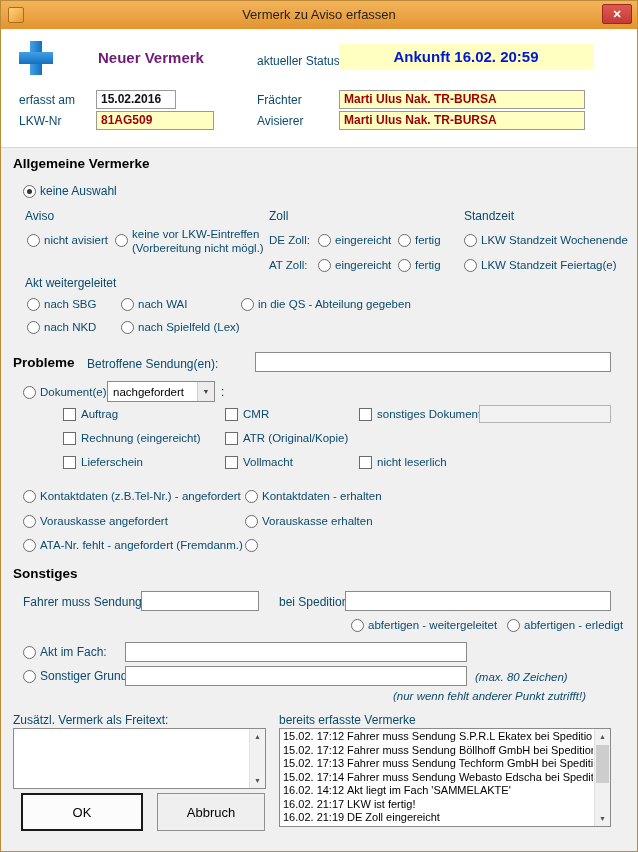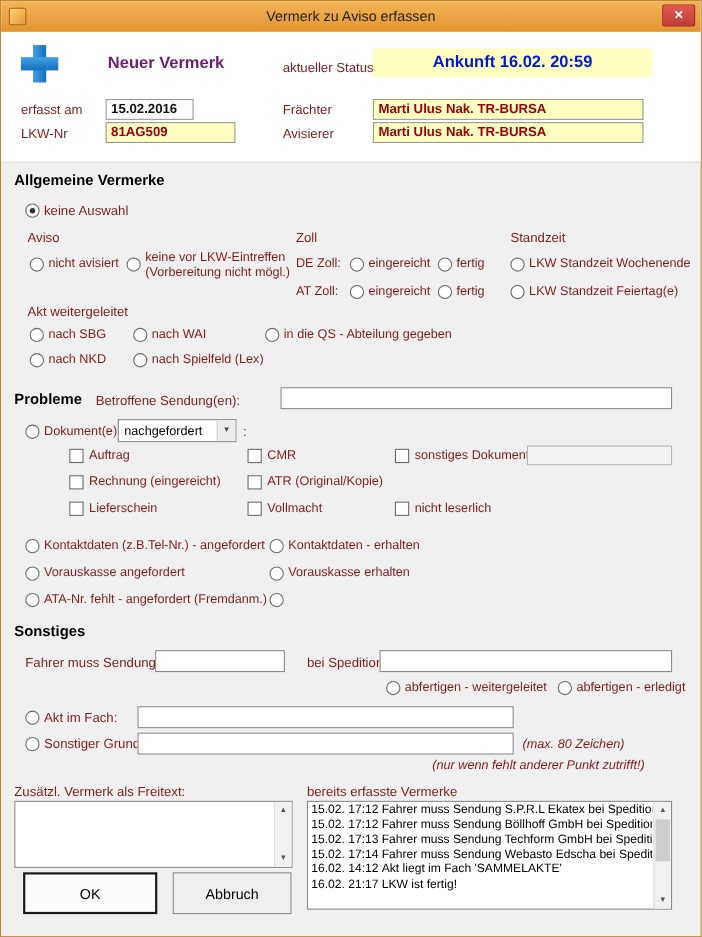--- a/index.html
+++ b/index.html
@@ -28,21 +28,21 @@
   .plus-icon::before { content:""; position:absolute; left:11px; top:0; width:12px; height:34px;
                        background:linear-gradient(90deg,#43a0e4,#1470bf); }
   .plus-icon::after  { content:""; position:absolute; left:0; top:11px; width:34px; height:12px;
                        background:linear-gradient(180deg,#43a0e4,#1470bf); }
   .hdr-title { position:absolute; left:62px; top:48px; font-size:15px; font-weight:bold; color:#701a75;margin-left:35px; }
   .status-box { position:absolute; left:338px; top:43px; width:254px; height:26px;
                 background:#ffffc2; text-align:center; font-size:15px; font-weight:bold;
                 color:#0018d2; line-height:26px; white-space:nowrap; }
 
   
-  .lbl { position:absolute; font-size:12px; line-height:14px; color:#7f1d1d; white-space:nowrap; }
+  .lbl { position:absolute; font-size:12px; line-height:14px; color:#0c4a6e; white-space:nowrap; }
   .s   { font-size:11.5px; }
   .b   { font-weight:normal; }
   .h2  { position:absolute; font-size:13.5px; font-weight:bold; color:#000; white-space:nowrap; }
   .field { position:absolute; height:19px; border:1px solid #9a9a9a; background:#fdfdfd;
            font-size:12px; line-height:17px; padding:0 4px; white-space:nowrap; overflow:hidden; }
   .yellow { background:#ffffc2; color:#9b0007; font-weight:bold; }
   .dark-val { font-weight:bold; color:#111; }
   .tb { position:absolute; border:1px solid #8a8a8a; background:#fff; font-size:12px;
         padding:0 3px; font-family:inherit; }
   .tb-grey { background:#f2f2f2; border-color:#b5b5b5; }
@@ -229,20 +229,21 @@
 
   <span class="lbl" style="left:278px;top:712px">bereits erfasste Vermerke</span>
   <div class="box" style="left:278px;top:727px;width:332px;height:99px">
     <div class="list-rows">
         <div class="list-row"><span class="list-time">15.02. 17:12</span><span class="list-text">Fahrer muss Sendung S.P.R.L Ekatex bei Spedition Ima</span></div>
         <div class="list-row"><span class="list-time">15.02. 17:12</span><span class="list-text">Fahrer muss Sendung Böllhoff GmbH bei Spedition Buch</span></div>
         <div class="list-row"><span class="list-time">15.02. 17:13</span><span class="list-text">Fahrer muss Sendung Techform GmbH bei Spedition Bu</span></div>
         <div class="list-row"><span class="list-time">15.02. 17:14</span><span class="list-text">Fahrer muss Sendung Webasto Edscha bei Spedition S</span></div>
         <div class="list-row"><span class="list-time">16.02. 14:12</span><span class="list-text">Akt liegt im Fach 'SAMMELAKTE'</span></div>
         <div class="list-row"><span class="list-time">16.02. 21:17</span><span class="list-text">LKW ist fertig!</span></div>
+        <div class="list-row"><span class="list-time">16.02. 21:19</span><span class="list-text">DE Zoll eingereicht</span></div>
       </div>
     <div class="scroll">
       <div class="sc-up">▲</div>
       <div class="sc-thumb"></div>
       <div class="sc-dn">▼</div>
     </div>
   </div>
 
   <button class="btn btn-ok">OK</button>
   <button class="btn btn-cancel">Abbruch</button>

